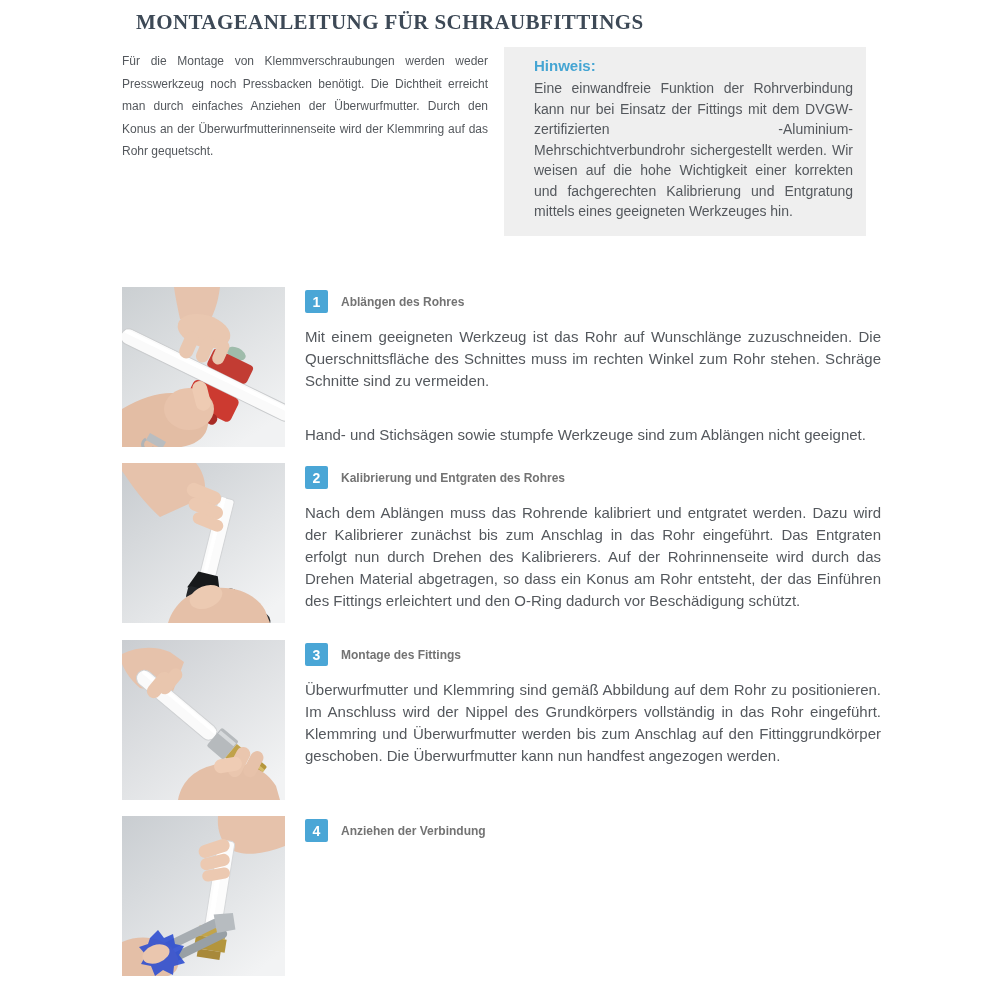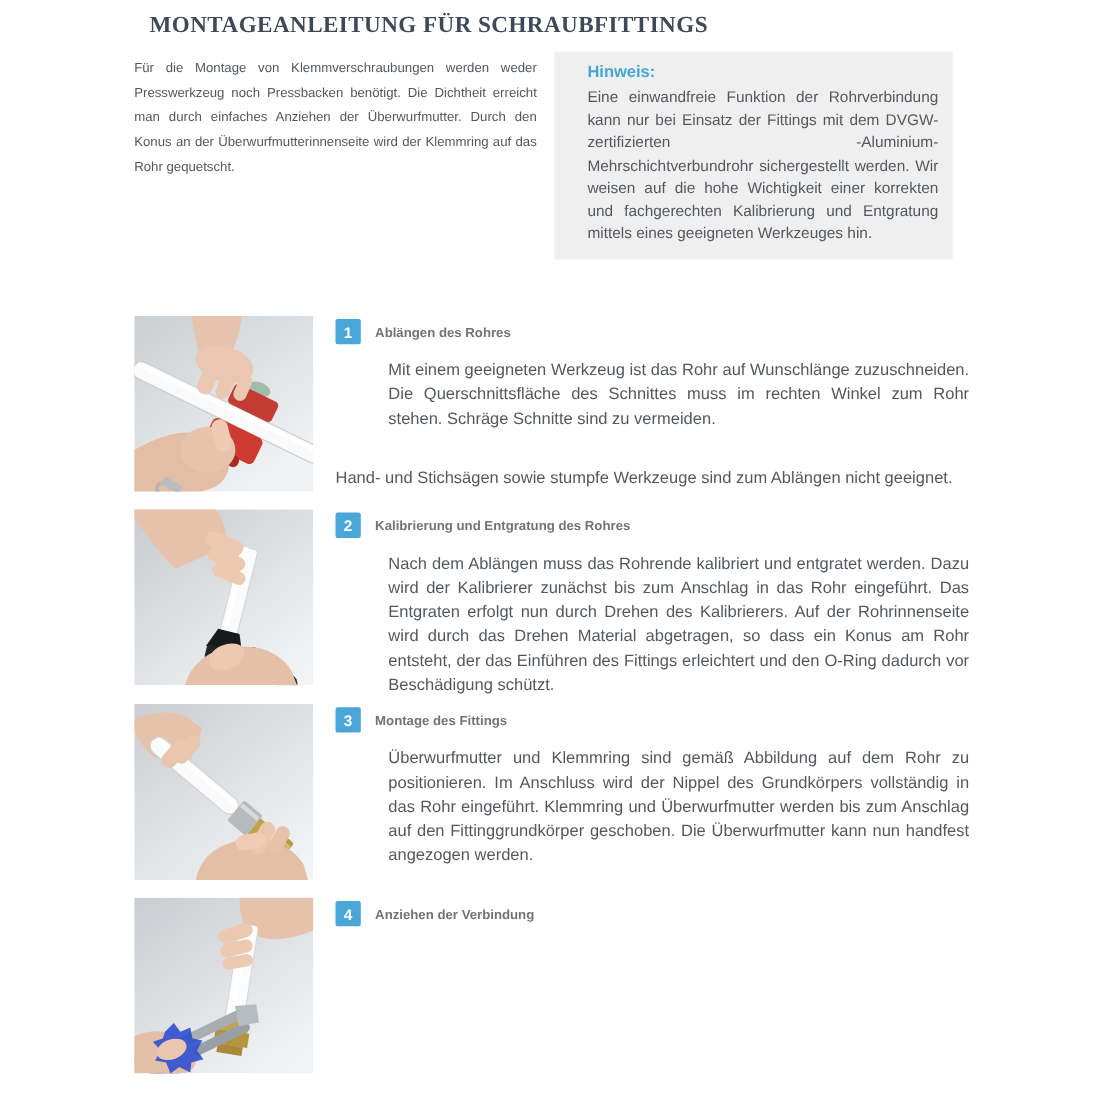--- a/index.html
+++ b/index.html
@@ -29,21 +29,21 @@
   .photo svg{display:block;}
   .step-body{position:absolute;left:305px;top:0;width:576px;}
   .step-head{display:flex;align-items:center;height:23px;}
   .badge{
     width:23px;height:23px;background:#4aa6d6;color:#fff;border-radius:2px;
     display:flex;align-items:center;justify-content:center;
     font-size:14px;font-weight:700;flex:0 0 auto;
   }
   .step-title{margin:0 0 0 13px;font-size:12px;font-weight:700;color:#737373;}
   .step-body p{margin:0;font-size:15px;line-height:22px;text-align:justify;hyphens:auto;}
-  .step-body p.first{margin-top:13px;margin-left:48px;}
+  .step-body p.first{margin-top:13px;}
   .step-body p.gap{margin-top:32px;}
 </style>
 </head>
 <body>
 
 <h1 class="title">MONTAGEANLEITUNG FÜR SCHRAUBFITTINGS</h1>
 
 <p class="intro">Für die Montage von Klemmverschraubungen werden weder Presswerkzeug noch Pressbacken benötigt. Die Dichtheit erreicht man durch einfaches Anziehen der Überwurfmutter. Durch den Konus an der Überwurfmutterinnenseite wird der Klemmring auf das Rohr gequetscht.</p>
 
 <div class="note">
@@ -119,21 +119,21 @@
         <rect x="100" y="128" width="56" height="16" rx="8" fill="#2a2d30"></rect>
         <rect x="102" y="131" width="52" height="4" rx="2" fill="#4a4e52"></rect>
       </g>
       <path d="M46,160 C52,140 68,127 92,125 C116,123 134,132 143,147 L148,160 Z" fill="#e5c0a8"></path>
       <ellipse cx="84" cy="134" rx="17" ry="11" fill="#eccab2" transform="rotate(-22 84 134)"></ellipse>
     </svg>
   </figure>
   <div class="step-body">
     <div class="step-head">
       <span class="badge">2</span>
-      <h2 class="step-title">Kalibrierung und Entgratung des Rohres</h2>
+      <h2 class="step-title">Kalibrierung und Entgraten des Rohres</h2>
     </div>
     <p class="first">Nach dem Ablängen muss das Rohrende kalibriert und entgratet werden. Dazu wird der Kalibrierer zunächst bis zum Anschlag in das Rohr eingeführt. Das Entgraten erfolgt nun durch Drehen des Kalibrierers. Auf der Rohrinnenseite wird durch das Drehen Material abgetragen, so dass ein Konus am Rohr entsteht, der das Einführen des Fittings erleichtert und den O-Ring dadurch vor Beschädigung schützt.</p>
   </div>
 </section>
 
 <section class="step" style="top:643px">
   <figure class="photo">
     <svg width="163" height="160" viewBox="0 0 163 160">
       <defs>
         <linearGradient id="bg3" x1="0" y1="0" x2="0.8" y2="1">

